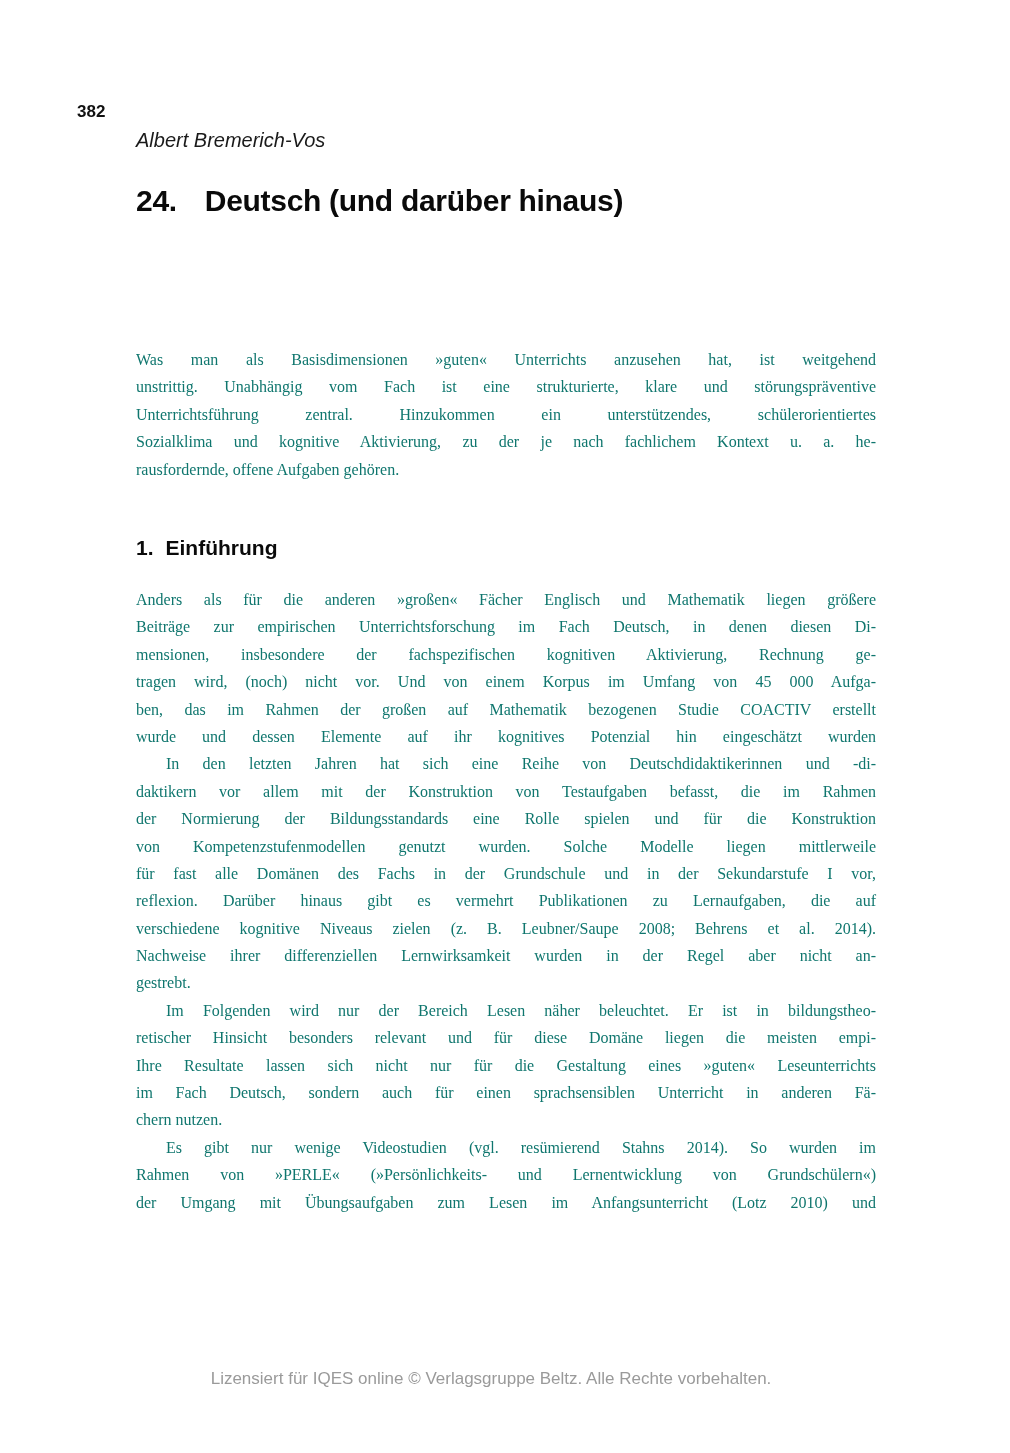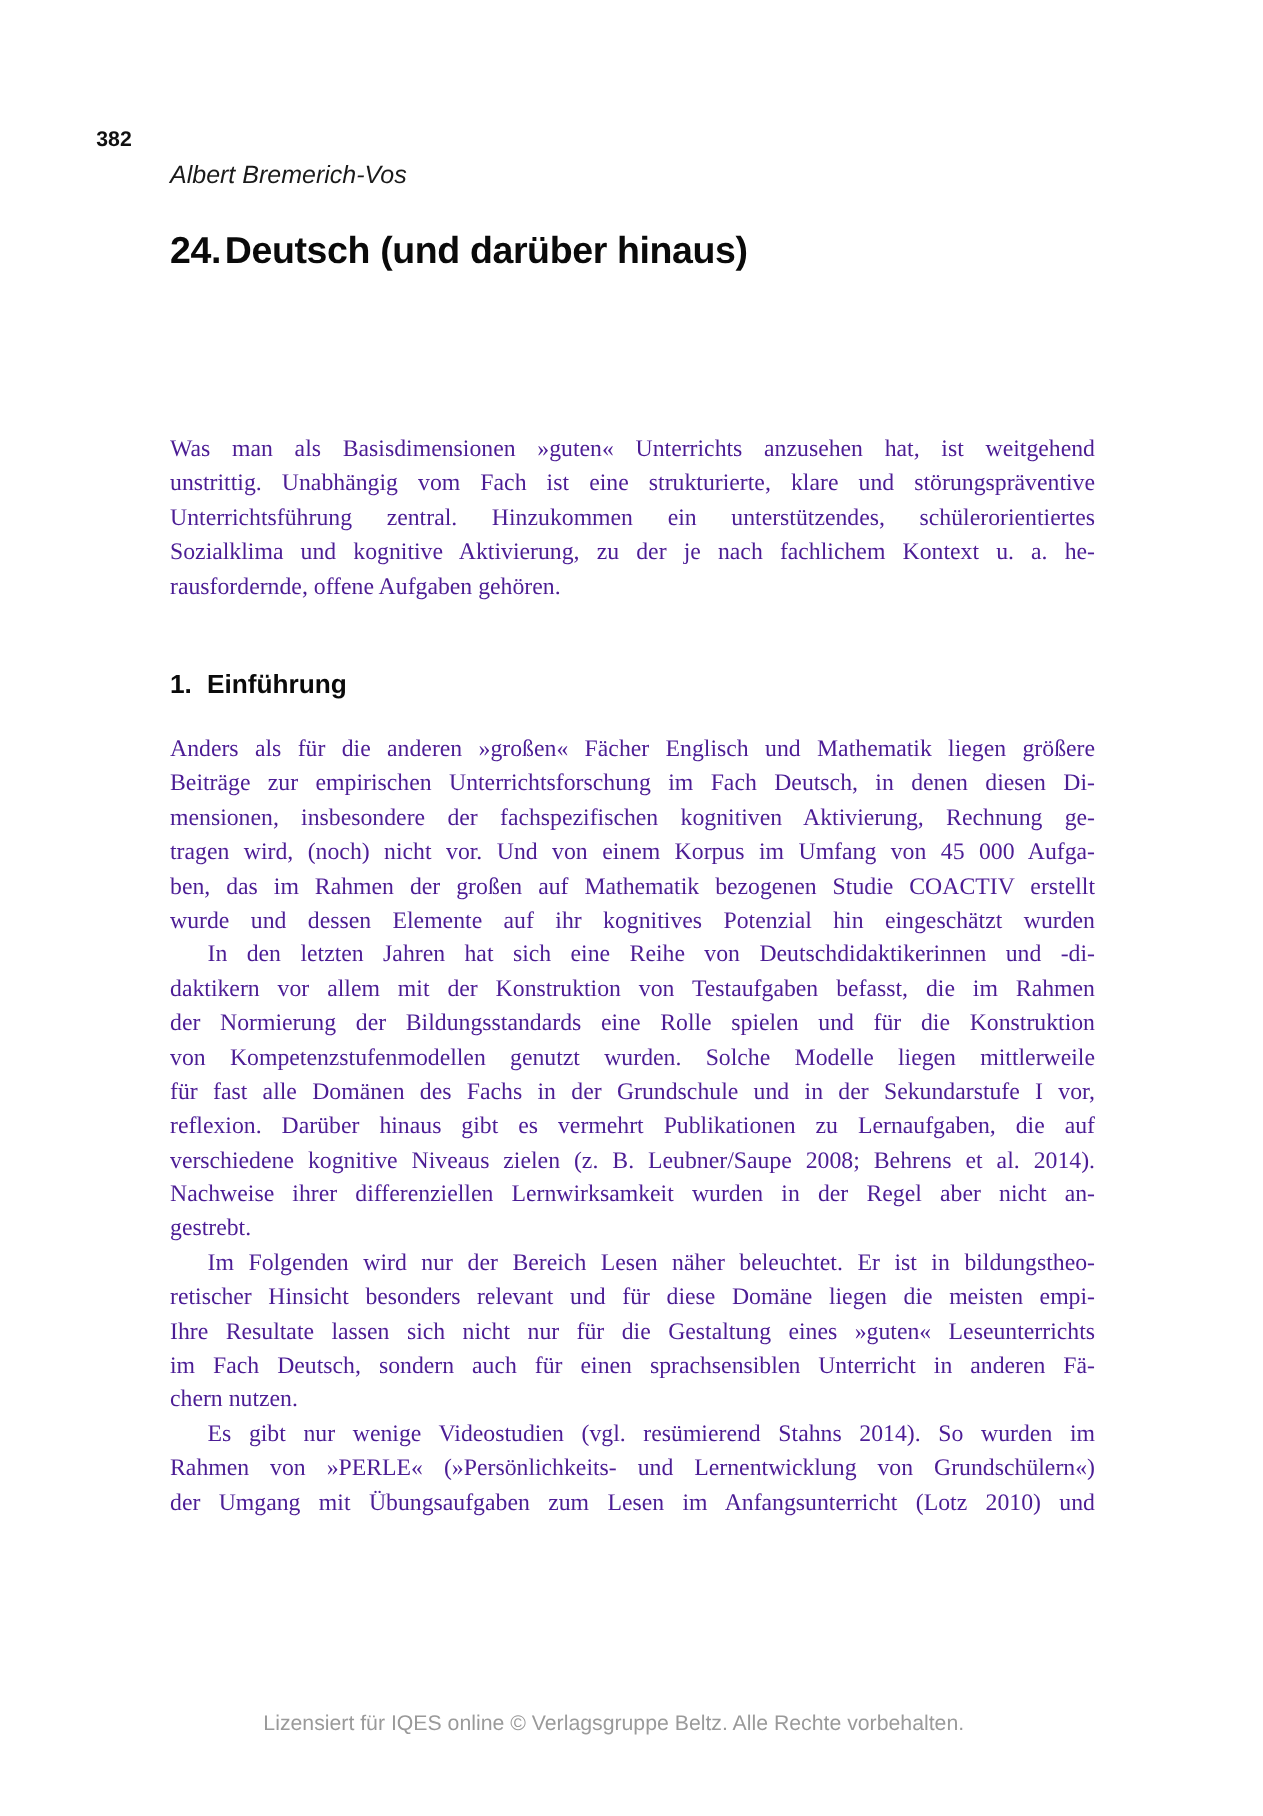--- a/index.html
+++ b/index.html
@@ -39,21 +39,21 @@
     top: 184px;
     font-family: "Liberation Sans", sans-serif;
     font-weight: bold;
     font-size: 30px;
     letter-spacing: -0.3px;
     color: #0a0a0a;
     white-space: nowrap;
   }
   .chapter-title .num {
     display: inline-block;
-    margin-right: 3px;
+    margin-right: 28px;
     text-align: right;
   }
   .section-heading {
     position: absolute;
     left: 136px;
     top: 536px;
     font-family: "Liberation Sans", sans-serif;
     font-weight: bold;
     font-size: 21px;
     color: #0a0a0a;
@@ -61,23 +61,23 @@
   }
   .section-heading .num {
     display: inline-block;
     margin-right: 12px;
   }
   .text-column {
     position: absolute;
     left: 136px;
     width: 740px;
     font-family: "Liberation Serif", "DejaVu Serif", serif;
-    font-size: 19px;
+    font-size: 16px;
     line-height: 27.4px;
-    color: #4c1d95;
+    color: #0f766e;
   }
   .abstract { top: 346px; }
   .body-text { top: 586px; }
   .line {
     height: 27.4px;
     text-align: left;
     white-space: normal;
   }
   .jline {
     text-align: justify;

